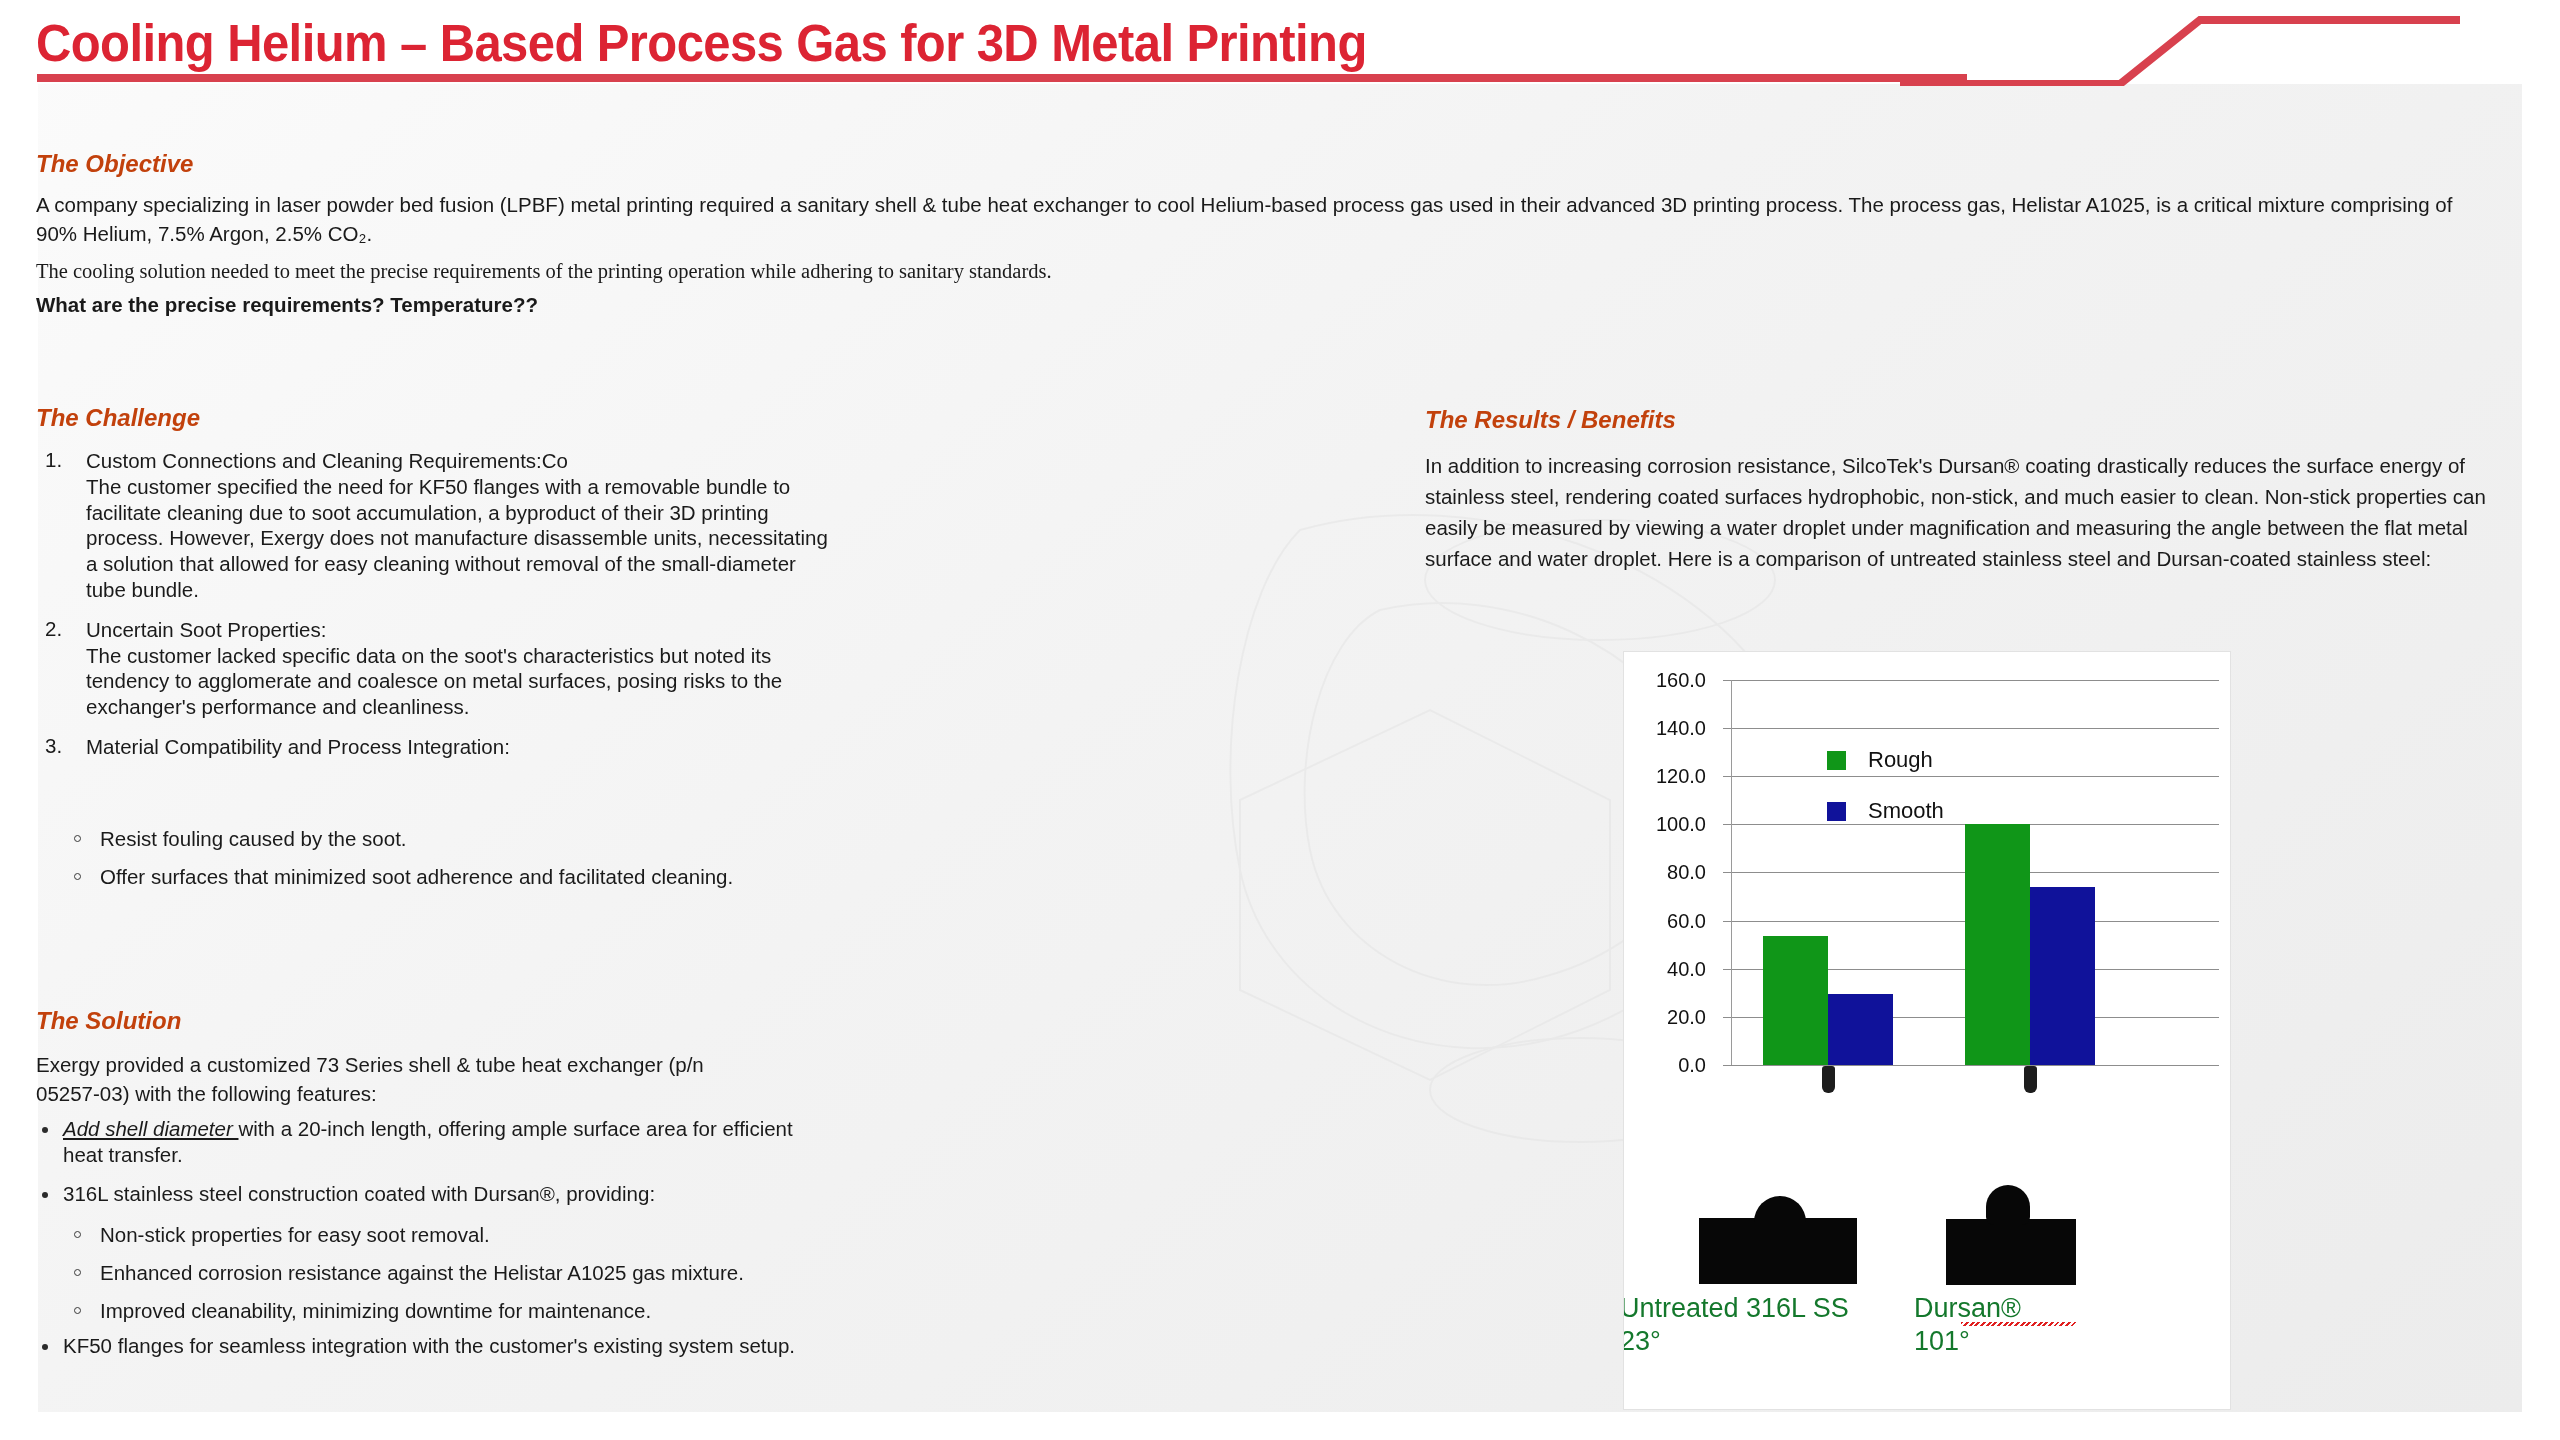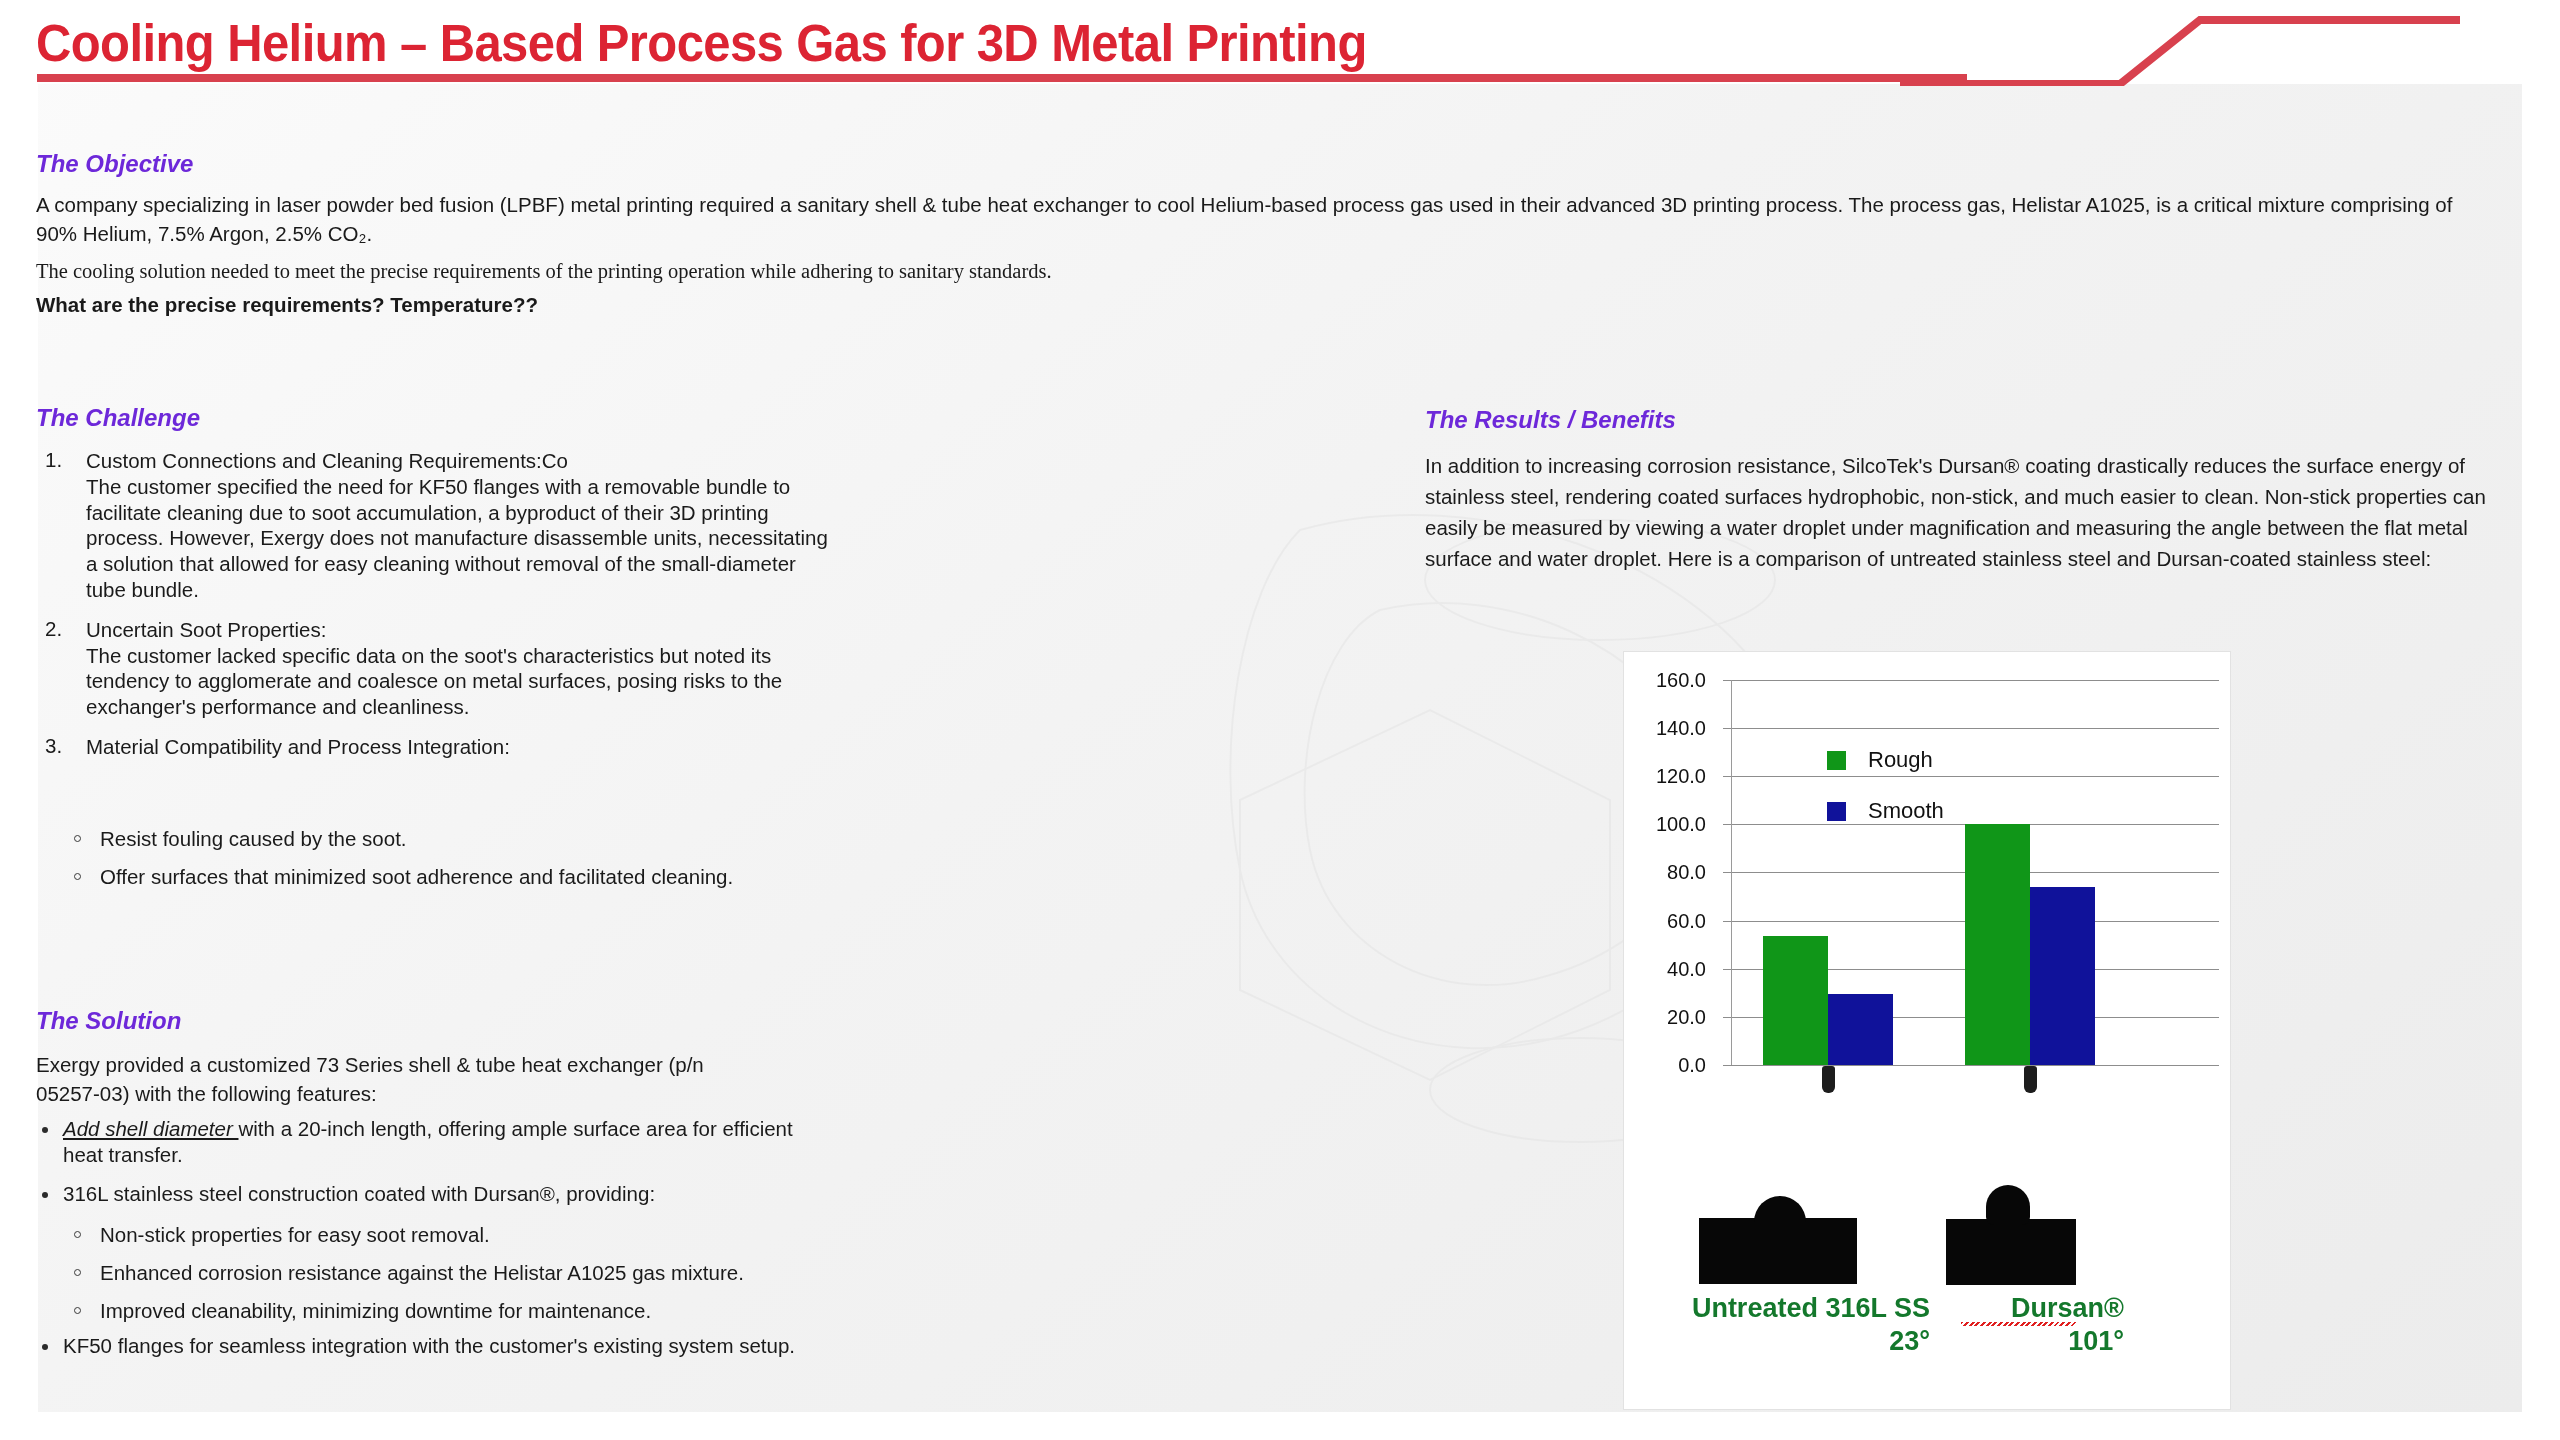--- a/index.html
+++ b/index.html
@@ -56,21 +56,21 @@
     background: #d8414e;
   }
   .header-diag { position: absolute; left: 1900px; top: 14px; width: 660px; height: 72px; }
 
   
   .sec-head {
     position: absolute;
     font-size: 24px;
     font-weight: bold;
     font-style: italic;
-    color: #6d28d9;
+    color: #c2410c;
     white-space: nowrap;
   }
 
   
   .body-txt {
     position: absolute;
     font-size: 20.5px;
     line-height: 29px;
     color: #1a1a1a;
   }
@@ -147,23 +147,23 @@
   .droplet-fig .plate {
     position: absolute; left: 0; bottom: 0;
     background: #070707;
   }
   .droplet-fig .drop {
     position: absolute;
     background: #070707;
   }
   .cap-label {
     position: absolute;
-    text-align: right;
+    text-align: left;
     font-size: 27px;
-    font-weight: bold;
+    font-weight: normal;
     color: #14782c;
     line-height: 33px;
     white-space: nowrap;
   }
   .squiggle {
     position: absolute;
     height: 4px;
     background: repeating-linear-gradient(135deg,#e02020 0 2px,transparent 2px 4px);
   }
 </style>

